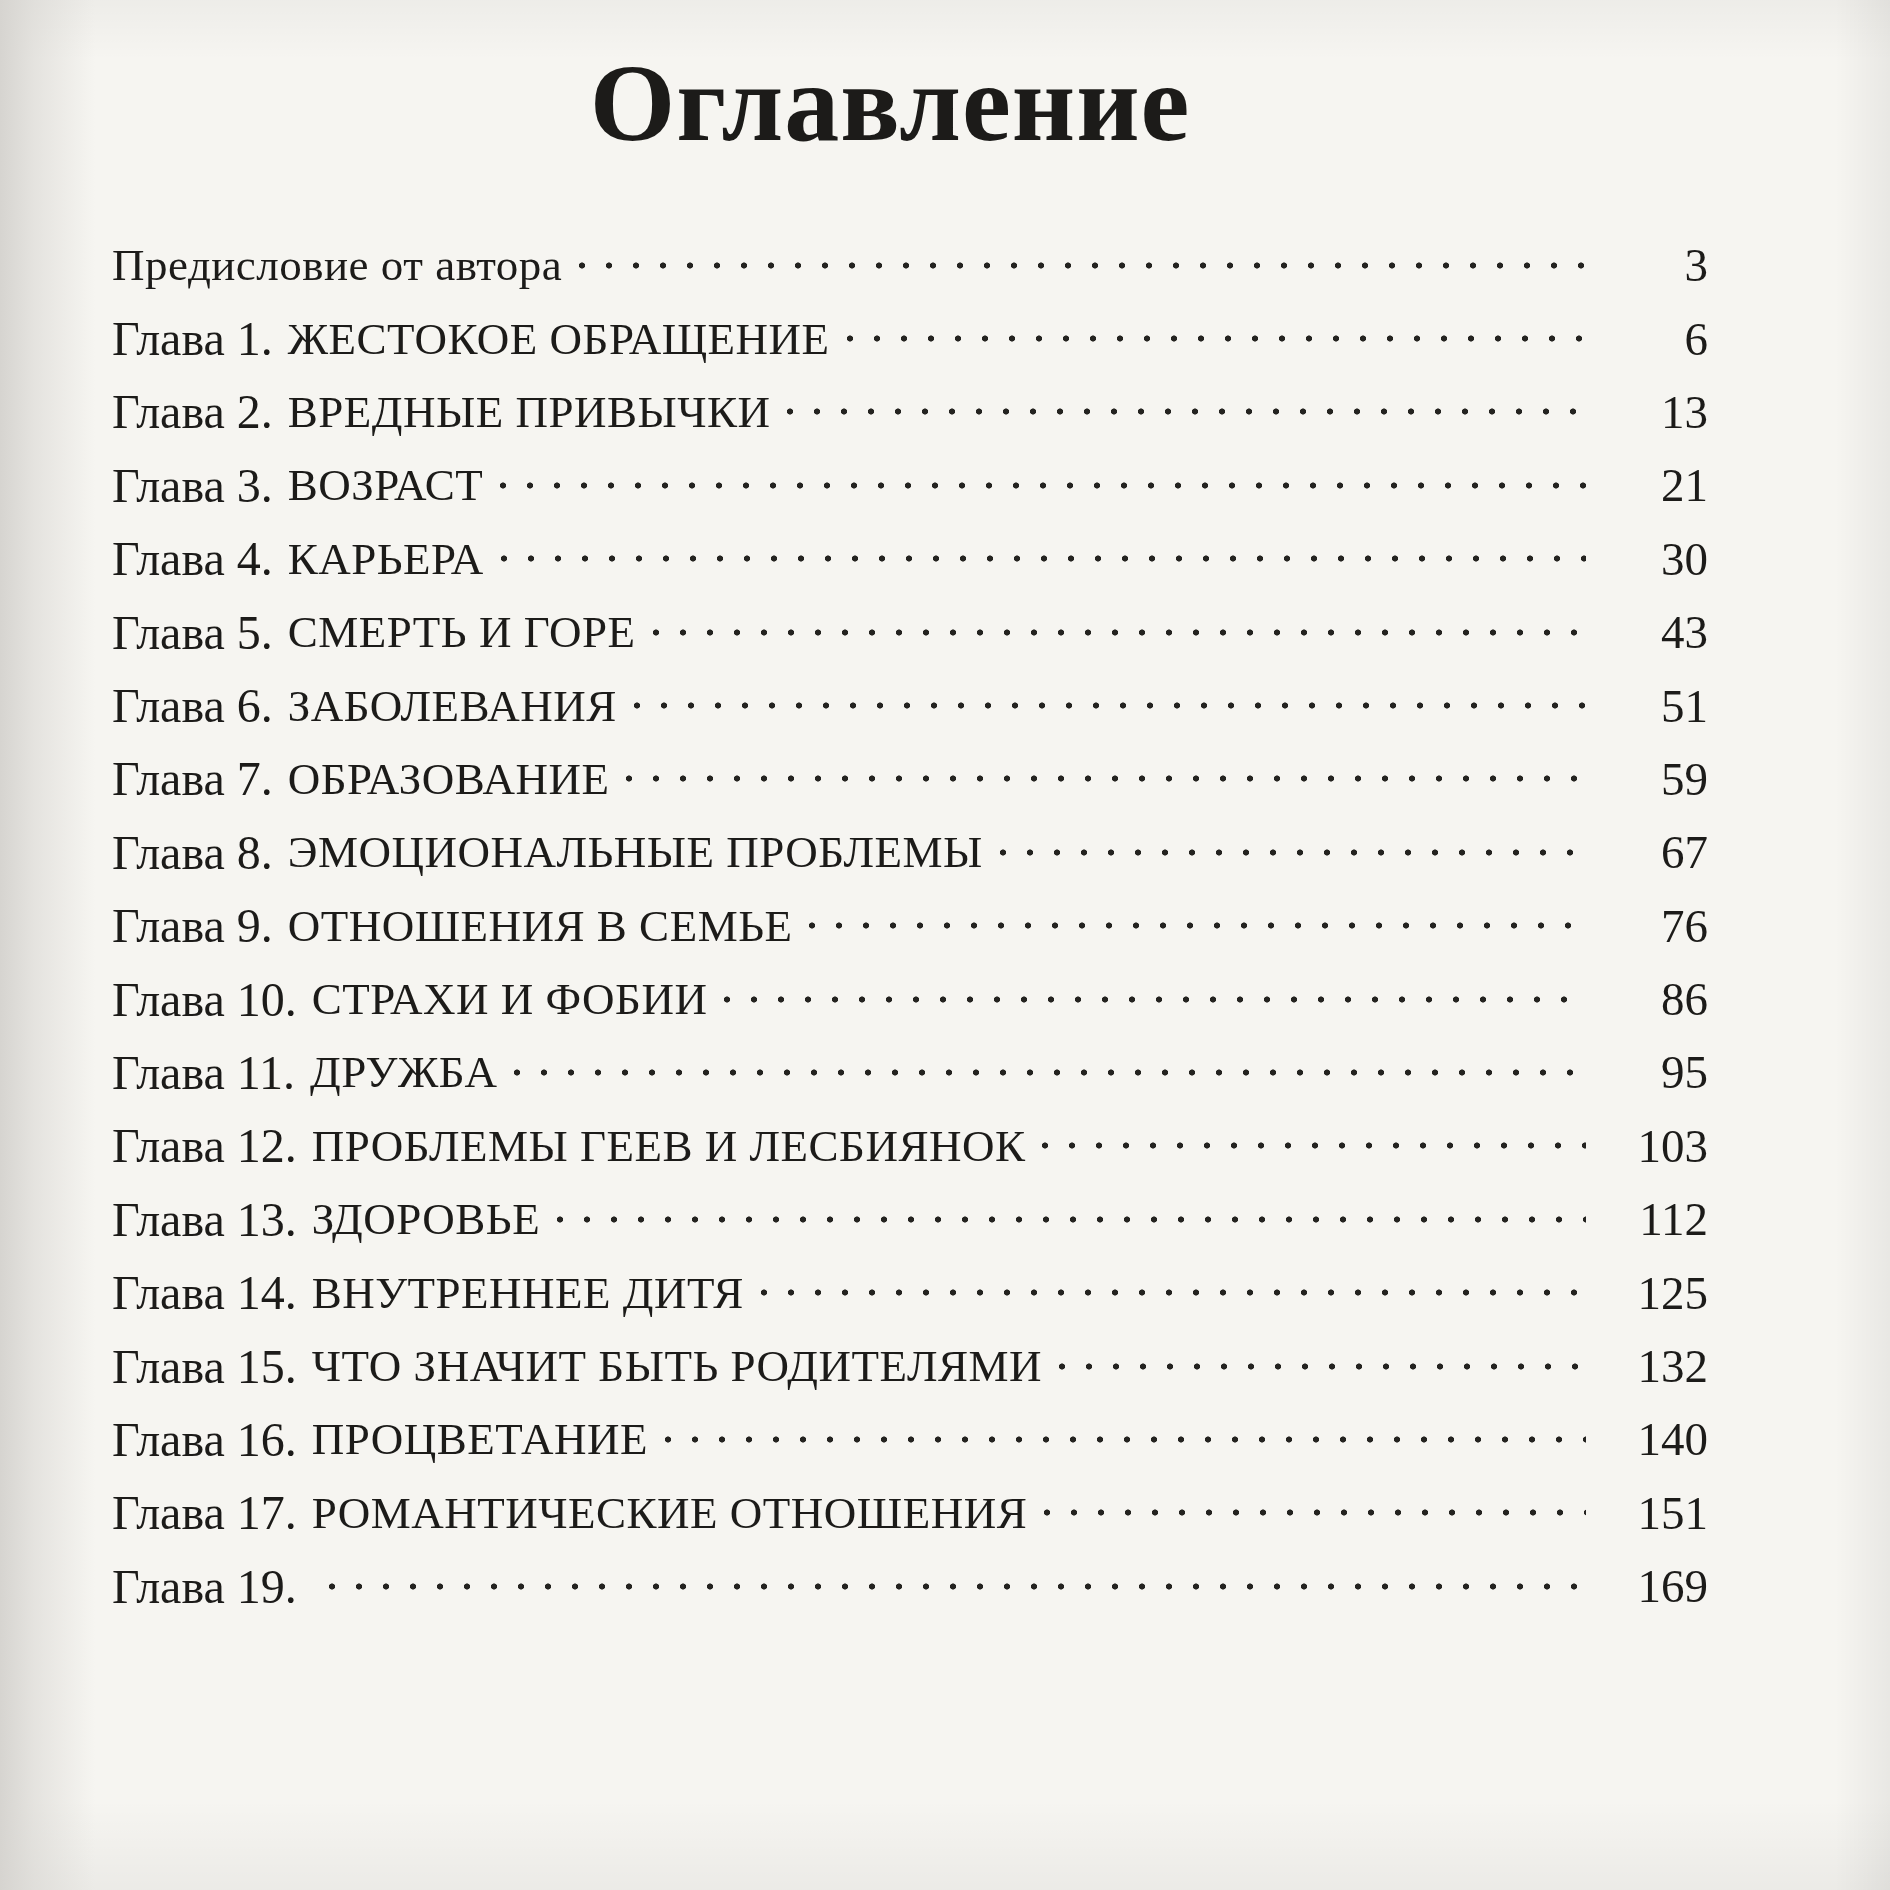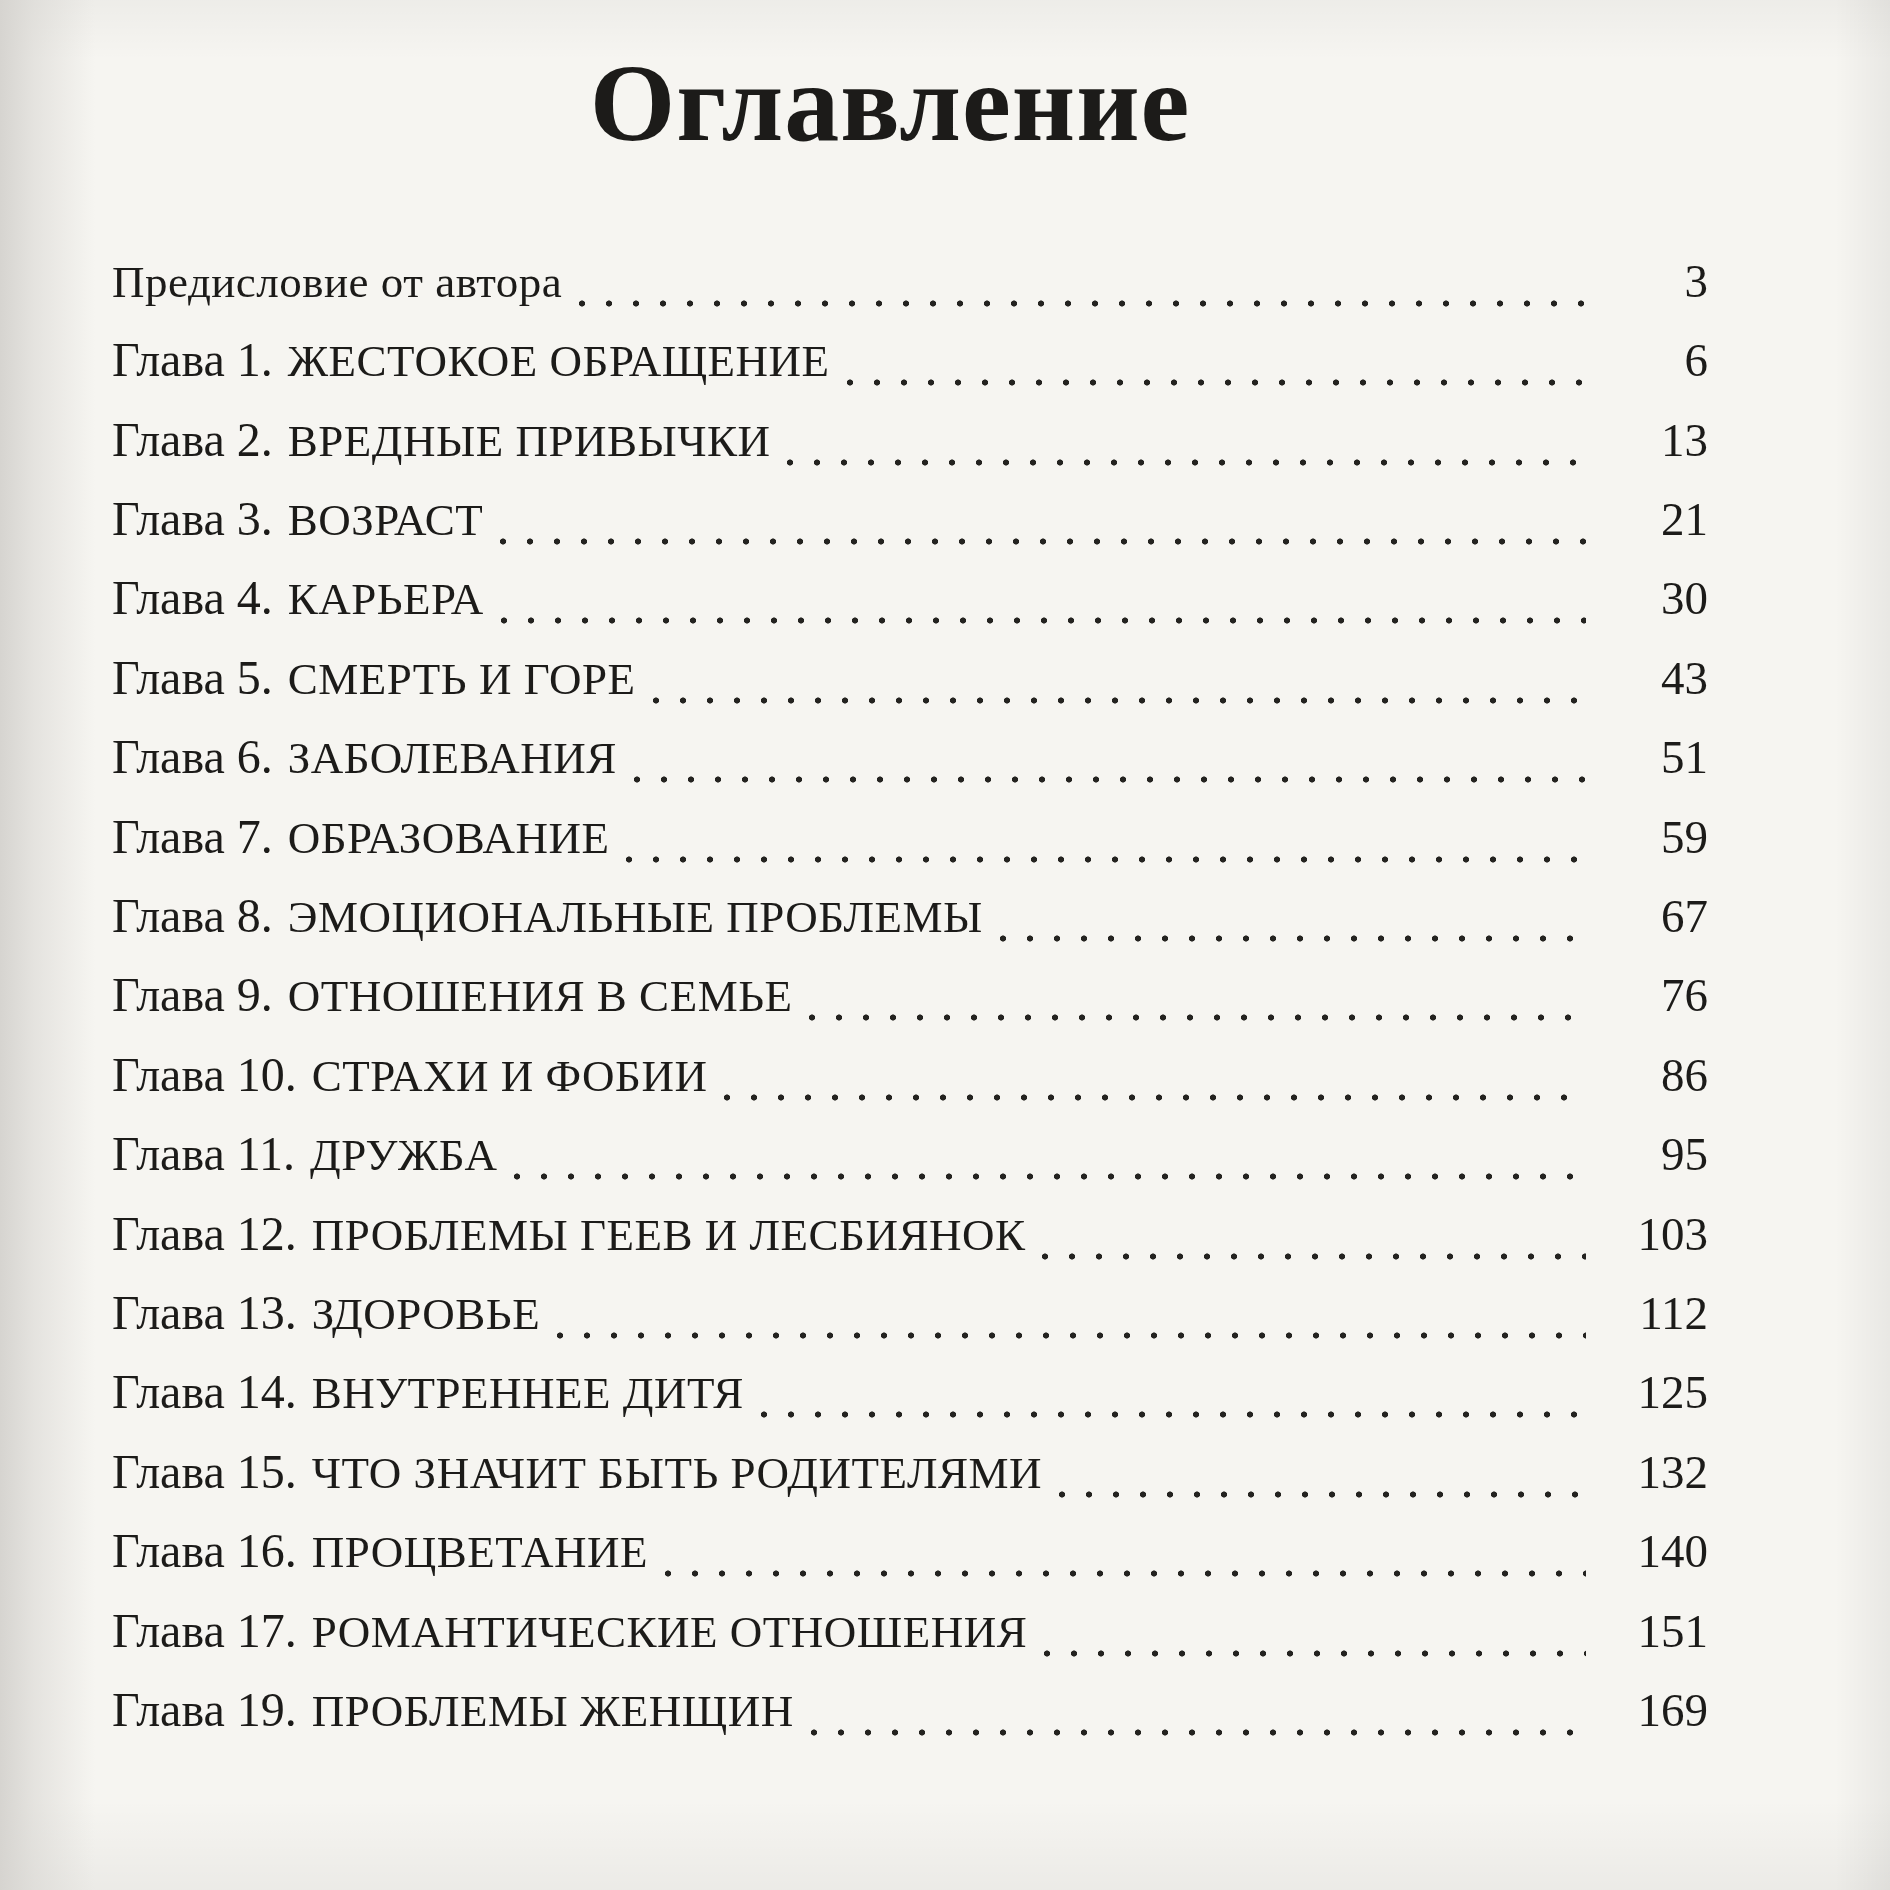--- a/index.html
+++ b/index.html
@@ -28,24 +28,23 @@
     text-align:center;
     transform:translateX(-55px);
     letter-spacing:1px;
   }
   .toc{
     position:relative;
     padding:62px 182px 0 112px;
   }
   .row{
     display:flex;
-    align-items:flex-end;
+    align-items:center;
     height:73.4px;
     white-space:nowrap;
-    margin-top:6px;
   }
   .prefix{
     font-size:48px;
     margin-right:15px;
   }
   .title{
     font-size:45px;
     letter-spacing:0.5px;
   }
   .leader{
@@ -195,19 +194,18 @@
   <div class="row">
     <span class="prefix">Глава 17.</span>
     <span class="title">РОМАНТИЧЕСКИЕ ОТНОШЕНИЯ</span>
     <span class="leader"></span>
     <span class="pagenum">151</span>
   </div>
 
 
   <div class="row">
     <span class="prefix">Глава 19.</span>
-    <span class="title">ПРОБЛЕМЫ ЖЕНЩИН</span>
     <span class="leader"></span>
     <span class="pagenum">169</span>
   </div>
 
 </div>
 </main>
 
 </body></html>

